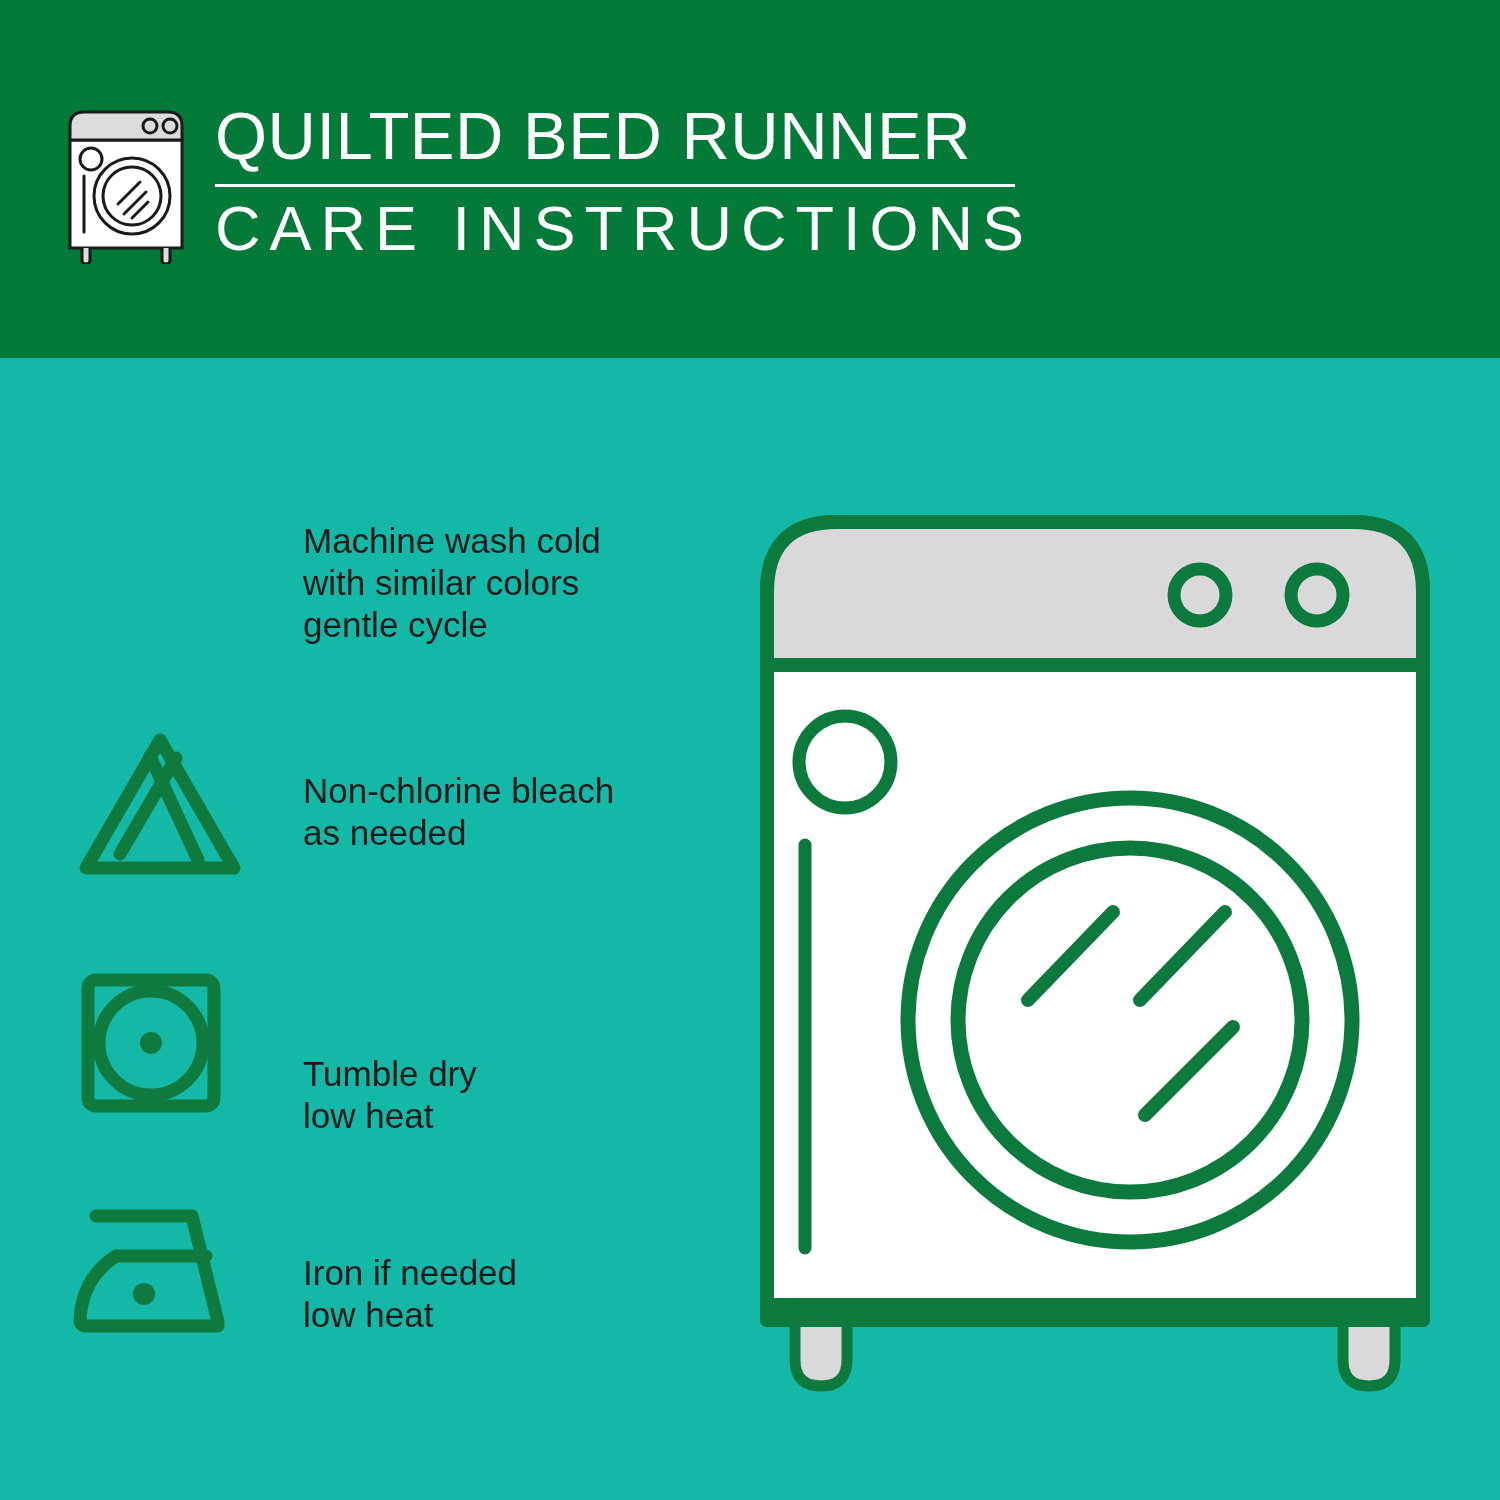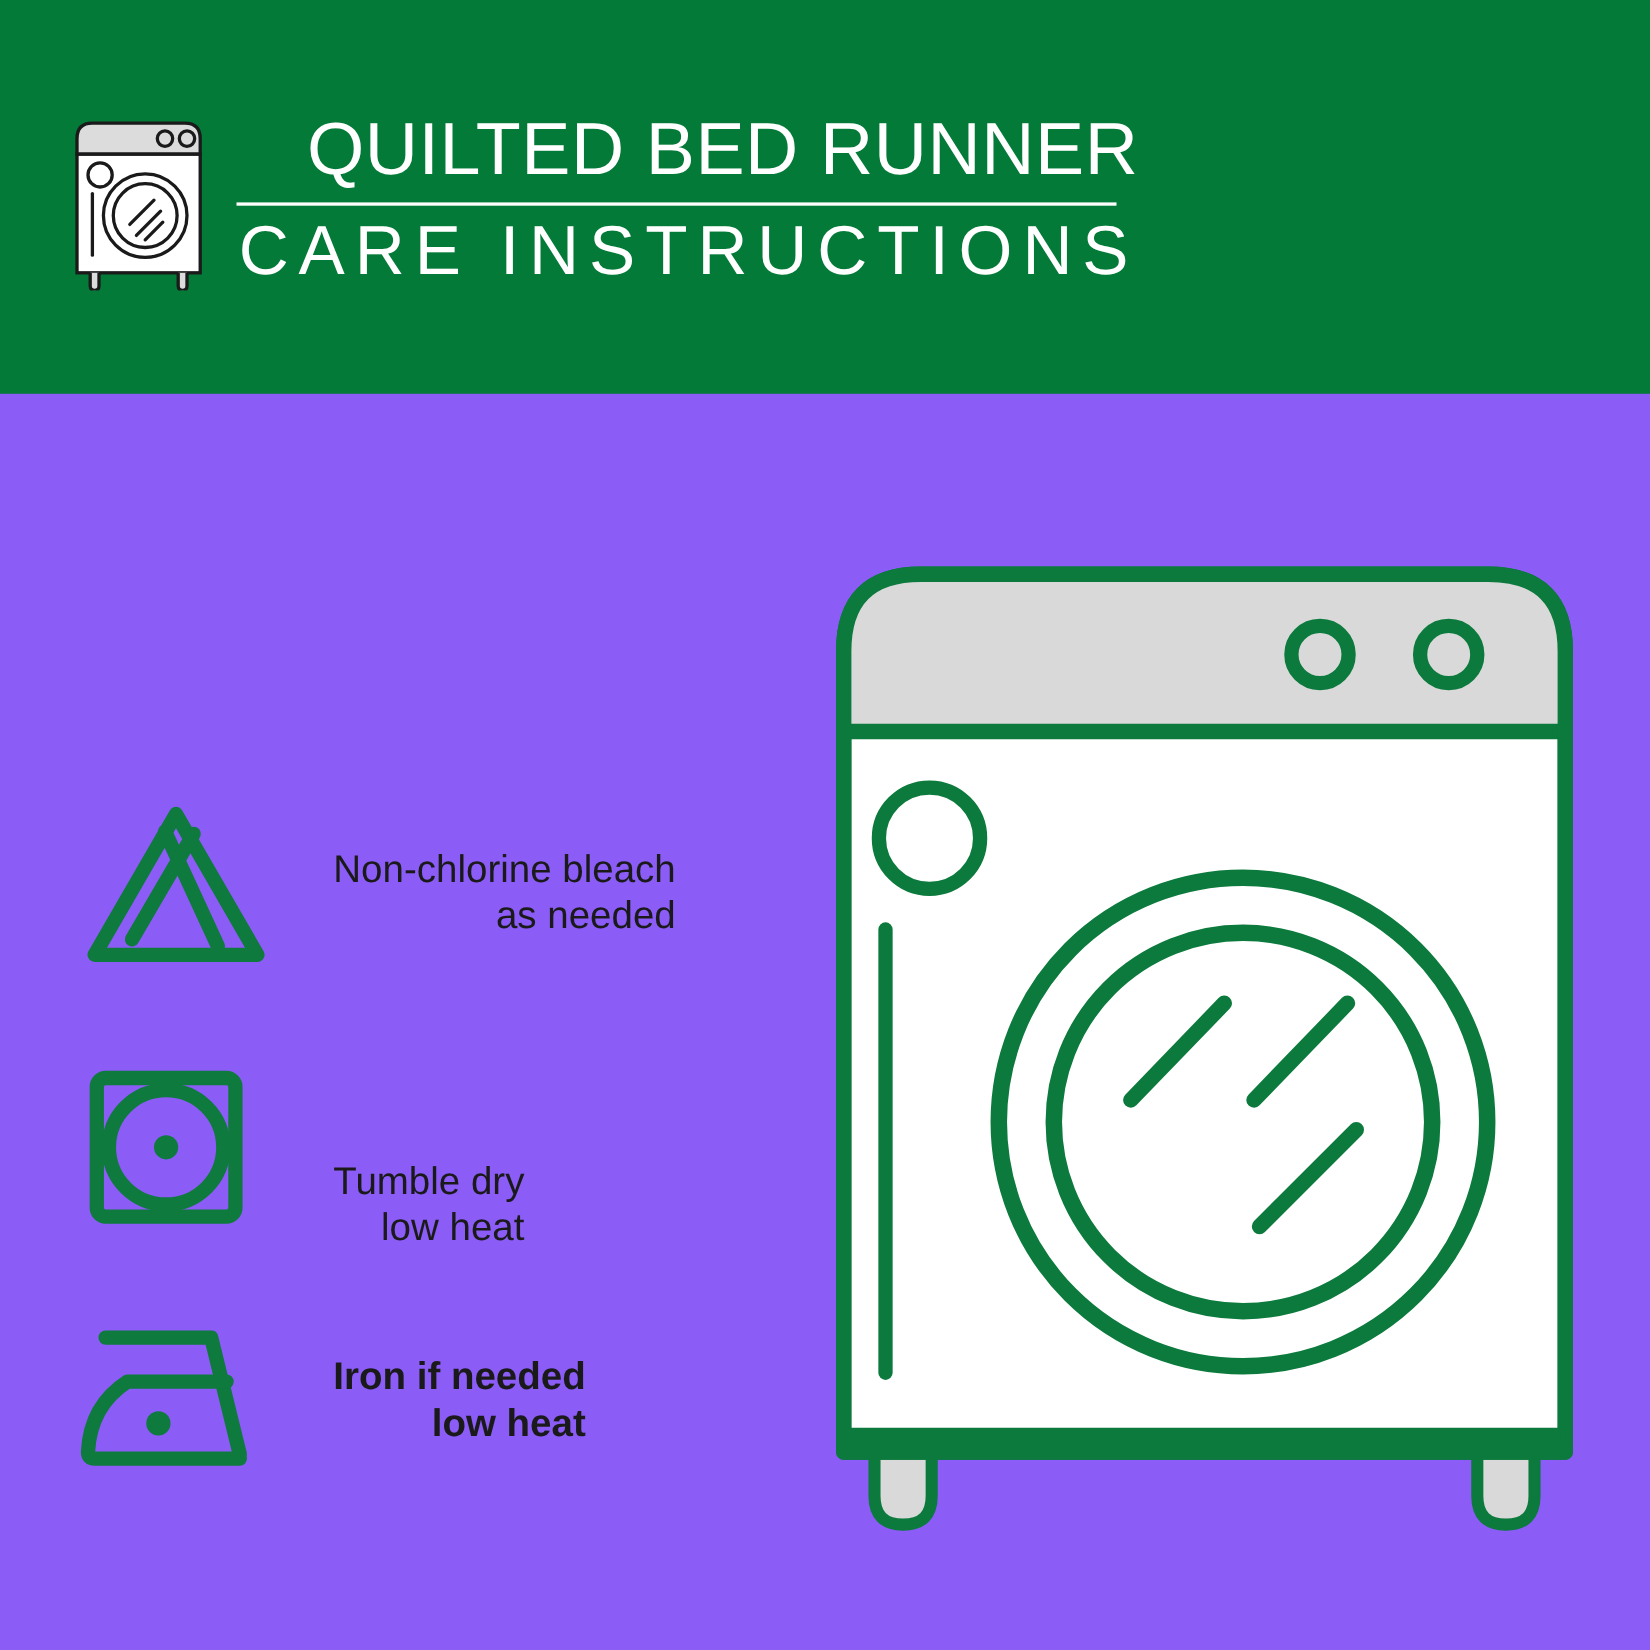--- a/index.html
+++ b/index.html
@@ -8,23 +8,22 @@
     padding: 0;
     background: #ffffff;
   }
   body {
     font-family: "Liberation Sans", "DejaVu Sans", sans-serif;
   }
   #page {
     position: relative;
     width: 1500px;
     height: 1500px;
-    background: #8b5cf6;
+    background: #14b8a6;
     overflow: hidden;
-    text-align: right;
   }
 
   
   #header-band {
     position: absolute;
     left: 0;
     top: 0;
     width: 1500px;
     height: 358px;
     background: #047a38;
@@ -94,21 +93,21 @@
     white-space: pre-line;
   }
 
   #care-item-0 { top: 152px; height: 180px; }
   #care-item-0 .care-label { top: 10px; }
   #care-item-1 { top: 372px; height: 160px; }
   #care-item-1 .care-label { top: 40px; }
   #care-item-2 { top: 612px; height: 160px; }
   #care-item-2 .care-label { top: 40px; margin-top: 43px; }
   #care-item-3 { top: 842px; height: 160px; }
-  #care-item-3 .care-label { top: 31px; font-weight: bold; }
+  #care-item-3 .care-label { top: 52px; }
 
   
   #machine-illustration {
     position: absolute;
     left: 745px;
     top: 500px;
     width: 700px;
     height: 920px;
   }
 </style>
@@ -148,20 +147,23 @@
       <div id="header-title">QUILTED BED RUNNER</div>
       <div id="header-divider"></div>
       <div id="header-subtitle">CARE INSTRUCTIONS</div>
     </div>
 
   </div>
 
   <div id="care-list">
 
     <div class="care-item" id="care-item-0">
+      <div class="care-label">Machine wash cold
+with similar colors
+gentle cycle</div>
     </div>
 
     <div class="care-item" id="care-item-1">
       <div class="care-symbol">
         <svg width="170" height="145" viewBox="0 0 170 145" xmlns="http://www.w3.org/2000/svg">
 
           <path d="M88 10 L162 138 L14 138 Z" fill="none" stroke="#0f7a3d" stroke-width="13" stroke-linejoin="round"></path>
 
           <line x1="78" y1="26" x2="126" y2="130" stroke="#0f7a3d" stroke-width="13" stroke-linecap="round"></line>
           <line x1="48" y1="124" x2="104" y2="28" stroke="#0f7a3d" stroke-width="13" stroke-linecap="round"></line>

